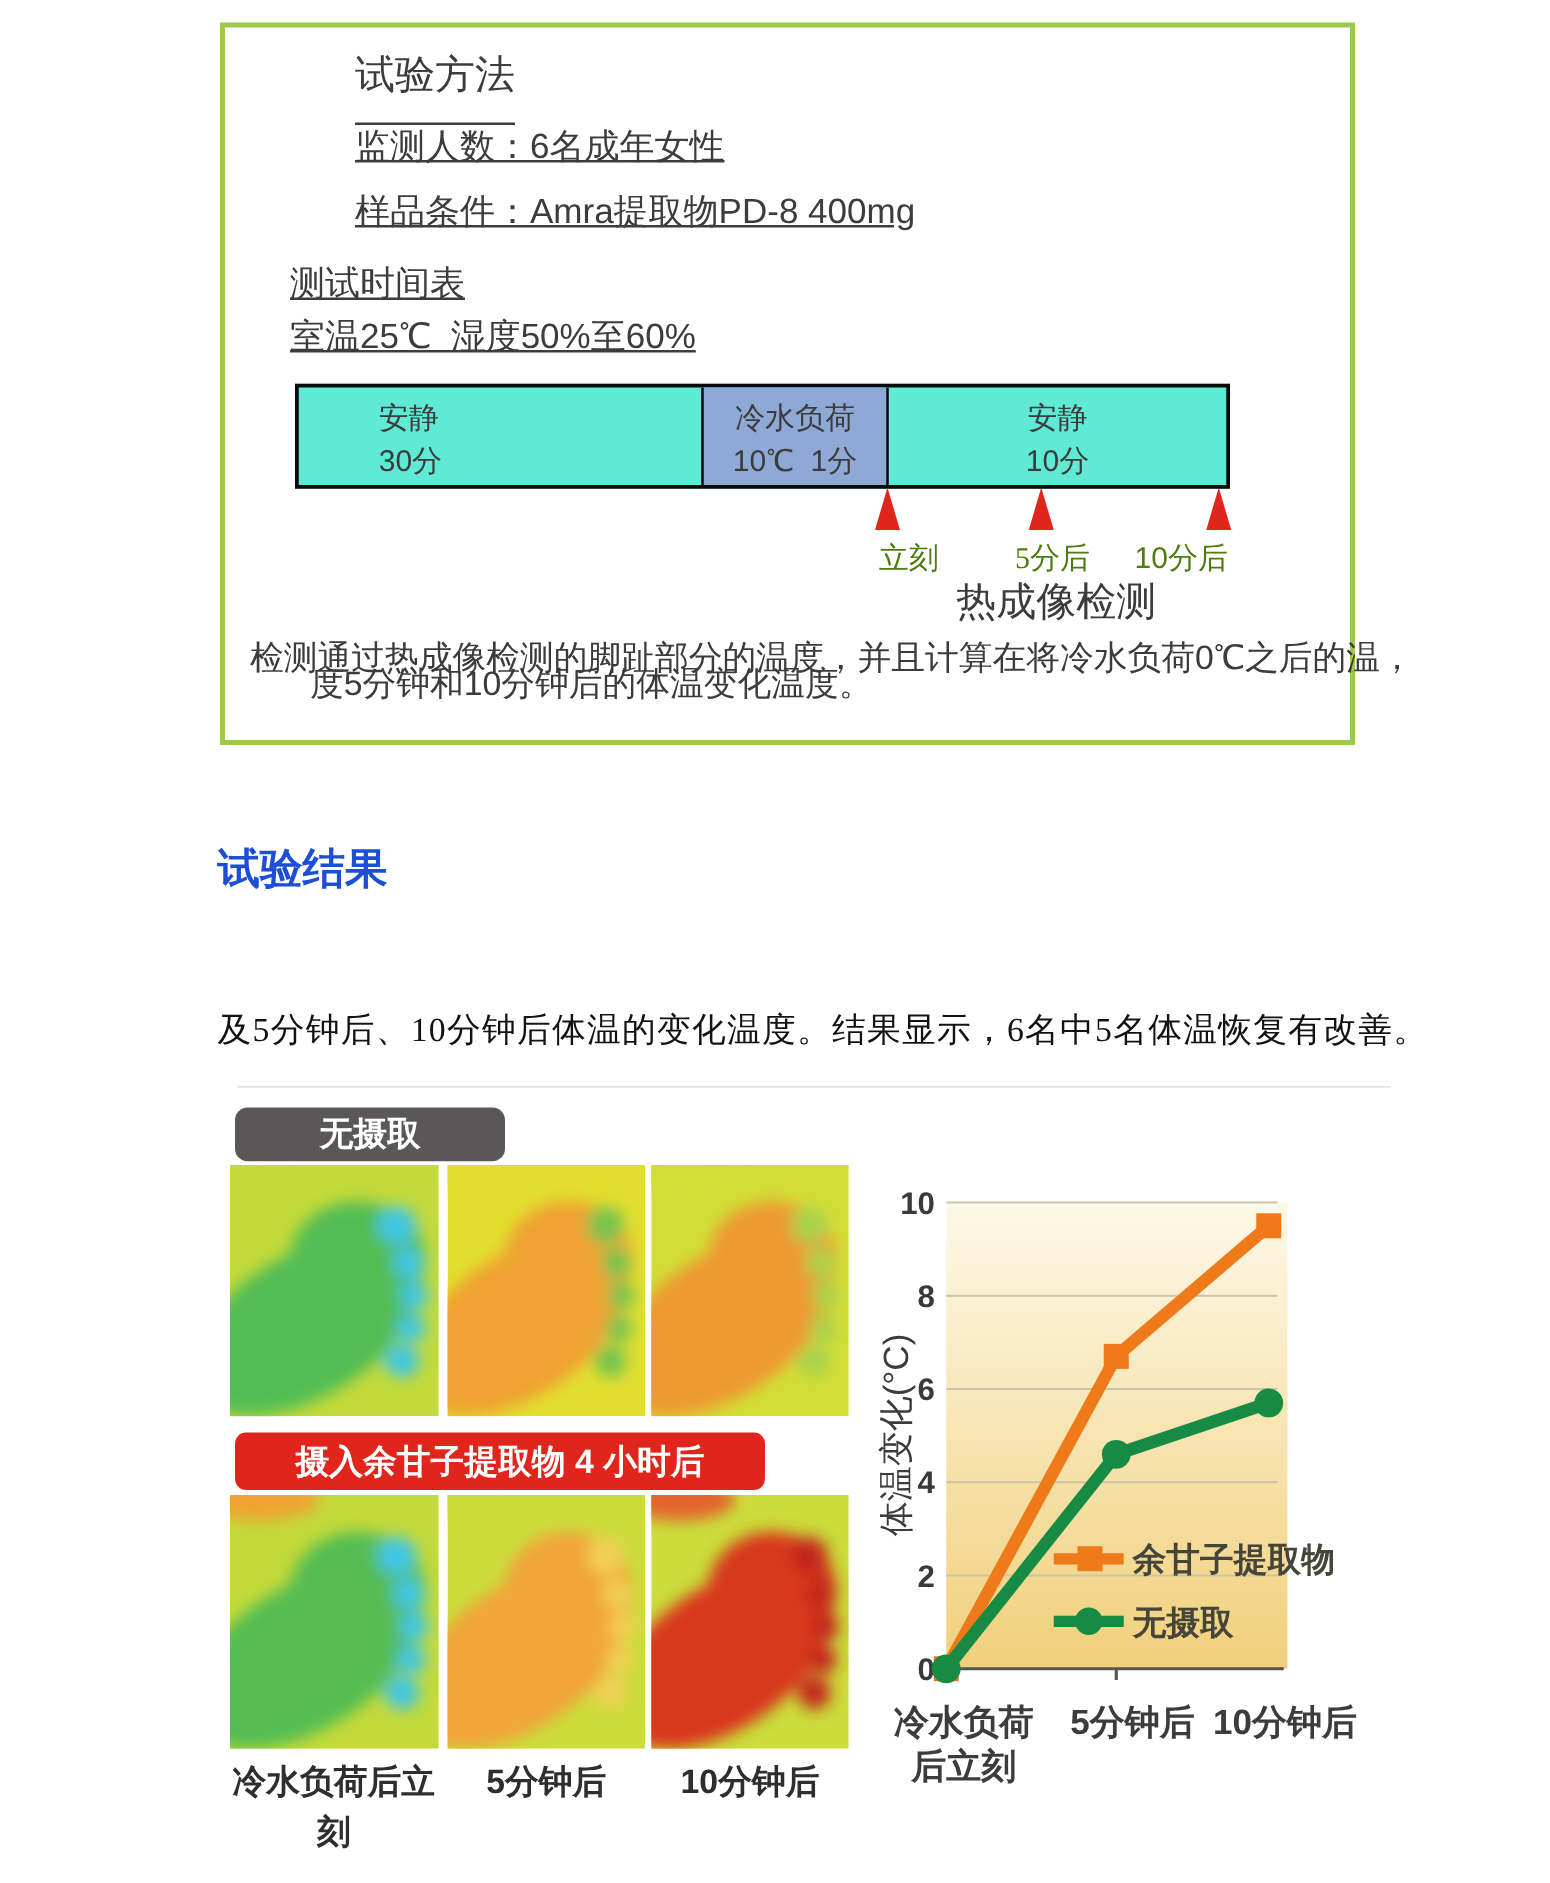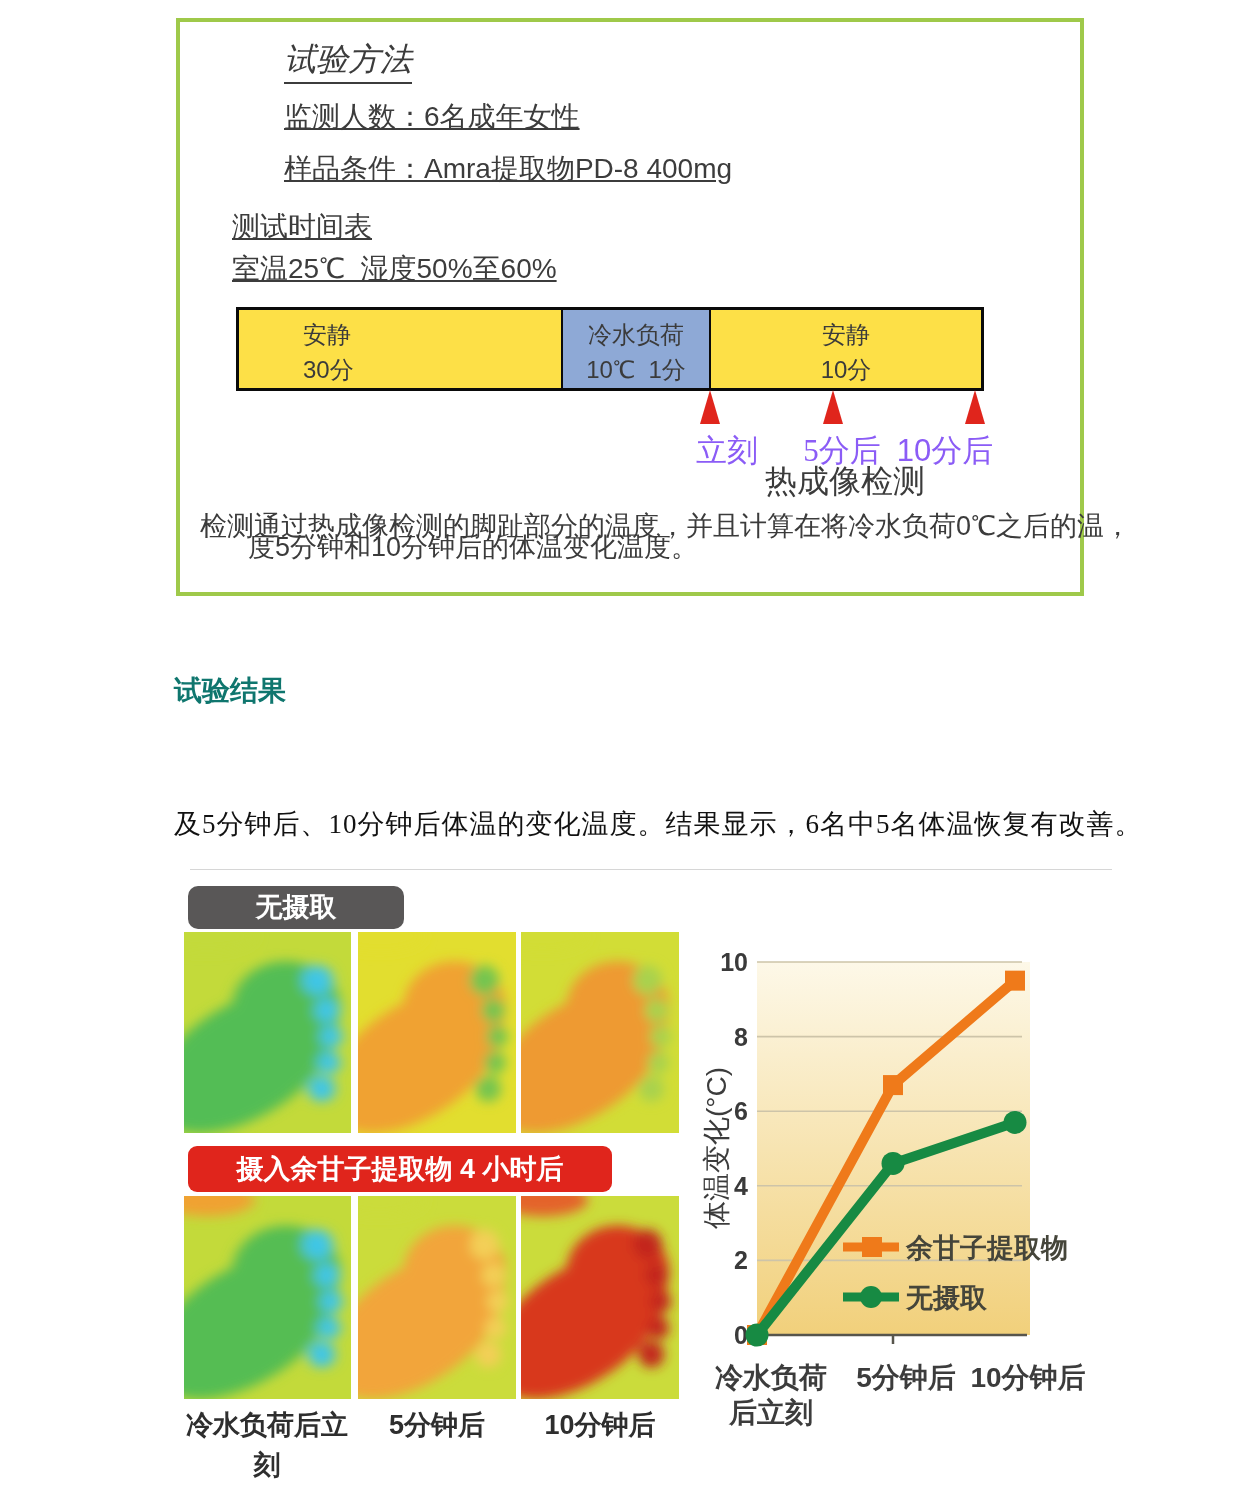--- a/index.html
+++ b/index.html
@@ -3,43 +3,43 @@
 <meta charset="utf-8">
 <style>
   html,body{margin:0;padding:0;background:#ffffff;}
   #canvas{position:relative;width:1240px;height:1506px;background:#ffffff;overflow:hidden;
           font-family:"Liberation Sans",sans-serif;color:#3b3b3b;}
   .abs{position:absolute;}
 
   
   #method-box{left:176px;top:18px;width:900px;height:570px;border:4px solid #9fc94a;background:#fff;}
   #method-title{left:104px;top:16px;font-size:32px;color:#3c3c3c;}
-  #method-title span{border-bottom:2px solid #3c3c3c;padding-bottom:5px;font-style:italic;}
+  #method-title span{border-bottom:2px solid #3c3c3c;padding-bottom:21px;}
   .m-line{font-size:28px;color:#3c3c3c;white-space:pre;text-decoration:underline;}
   #m-subjects{left:104px;top:76px;}
   #m-sample{left:104px;top:128px;}
   #m-schedule{left:52px;top:186px;}
   #m-conditions{left:52px;top:228px;}
 
   
-  #timeline{left:56px;top:285px;width:742px;height:78px;border:3px solid #0a0a0a;display:flex;background:#fde047;}
+  #timeline{left:56px;top:285px;width:742px;height:78px;border:3px solid #0a0a0a;display:flex;background:#5eead4;}
   .tl-cell{font-size:24px;color:#3b3b3b;box-sizing:border-box;padding-top:7px;line-height:35px;}
   .tl-cell span{display:block;white-space:pre;}
   #tl-cell-0{width:322px;padding-left:64px;}
   #tl-cell-1{width:150px;background:#8ea9d6;border-left:2px solid #0a0a0a;border-right:2px solid #0a0a0a;text-align:center;}
   #tl-cell-2{flex:1;text-align:center;}
 
   .tri{width:0;height:0;border-left:10px solid transparent;border-right:10px solid transparent;
        border-bottom:34px solid #e0251c;top:368px;}
-  .arrow-label{top:408px;font-size:31px;color:#8b5cf6;transform:translateX(-50%);white-space:nowrap;}
+  .arrow-label{top:408px;font-size:24px;color:#4d7c0f;transform:translateX(-50%);white-space:nowrap;}
   #tl-caption{top:438px;left:665px;font-size:32px;color:#3b3b3b;transform:translateX(-50%);white-space:nowrap;}
   .note-line{left:20px;font-size:27px;color:#3b3b3b;white-space:nowrap;}
 
   
-  #results-heading{left:174px;top:672px;font-size:28px;font-weight:bold;color:#0f766e;
+  #results-heading{left:174px;top:672px;font-size:34px;font-weight:bold;color:#1d4ed8;
                    font-family:"Liberation Serif",serif;}
   .res-line{font-size:27px;color:#121212;font-family:"Liberation Serif",serif;letter-spacing:1px;white-space:nowrap;}
   #res-line-0{left:228px;top:744px;}
   #res-line-1{left:174px;top:806px;}
 
   #divider{left:190px;top:869px;width:922px;height:1px;background:#d6d6d6;}
 
   
   #badge-no-intake{left:188px;top:886px;width:216px;height:43px;border-radius:10px;
     color:#fff;font-size:27px;font-weight:bold;text-align:center;line-height:43px;}

